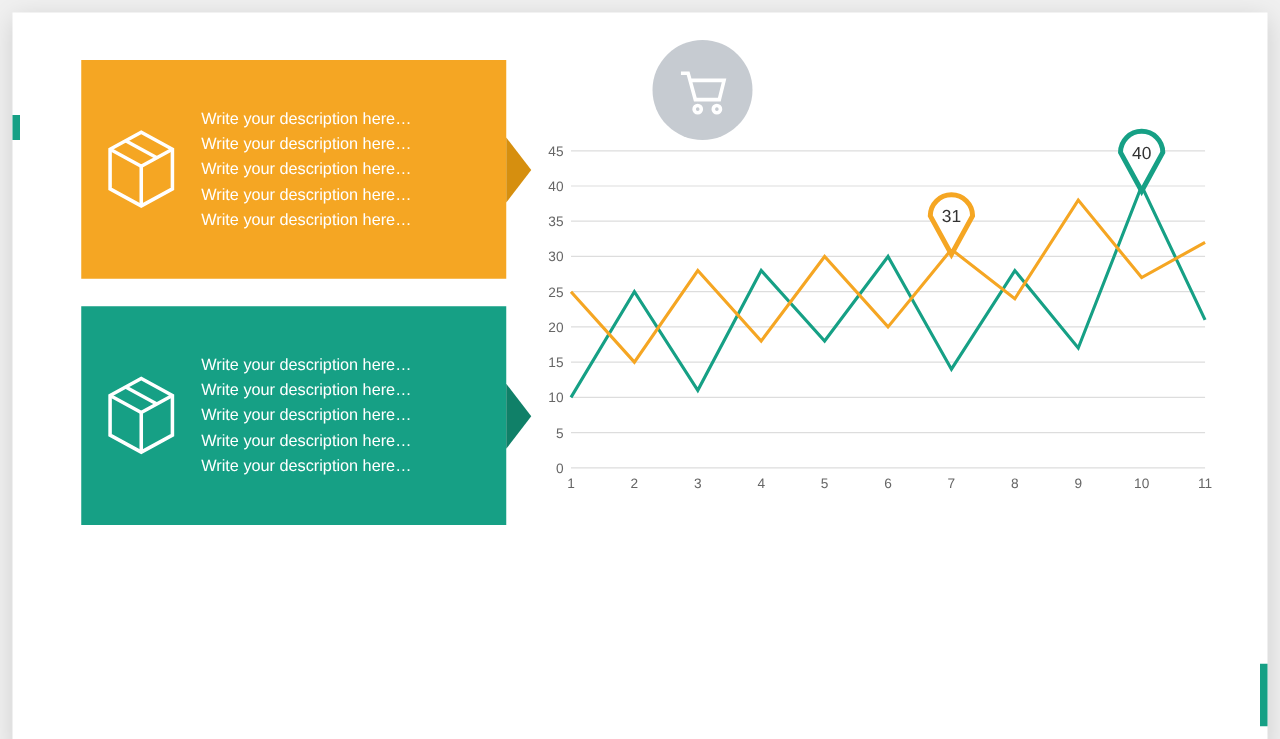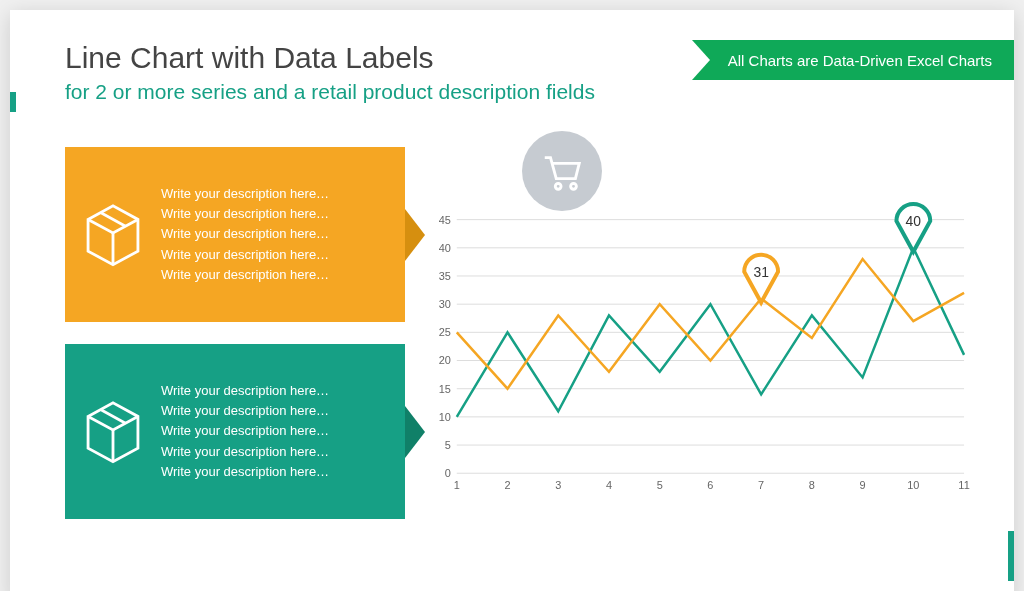--- a/index.html
+++ b/index.html
@@ -31,27 +31,20 @@
     .legend-item { display: flex; align-items: center; gap: 6px; }
     .legend-swatch { width: 22px; height: 2.5px; }
   </style>
 </head>
 <body>
 
 <div class="slide">
   <div class="accent-left"></div>
   <div class="accent-right"></div>
 
-  <div class="header-row">
-    <div class="title-block">
-      <h1>Line Chart with Data Labels</h1>
-      <h2>for 2 or more series and a retail product description fields</h2>
-    </div>
-    <div class="ribbon">All Charts are Data-Driven Excel Charts</div>
-  </div>
 
   <div class="content">
     <div class="left-col">
       <div class="desc-card orange">
         <div class="box-icon">
           <svg viewBox="0 0 60 60">
               <g fill="none" stroke="white" stroke-width="2.5">
                 <path d="M8 18 L30 6 L52 18 L52 46 L30 58 L8 46 Z"></path>
                 <path d="M8 18 L30 30 L52 18"></path>
                 <path d="M30 30 L30 58"></path>

